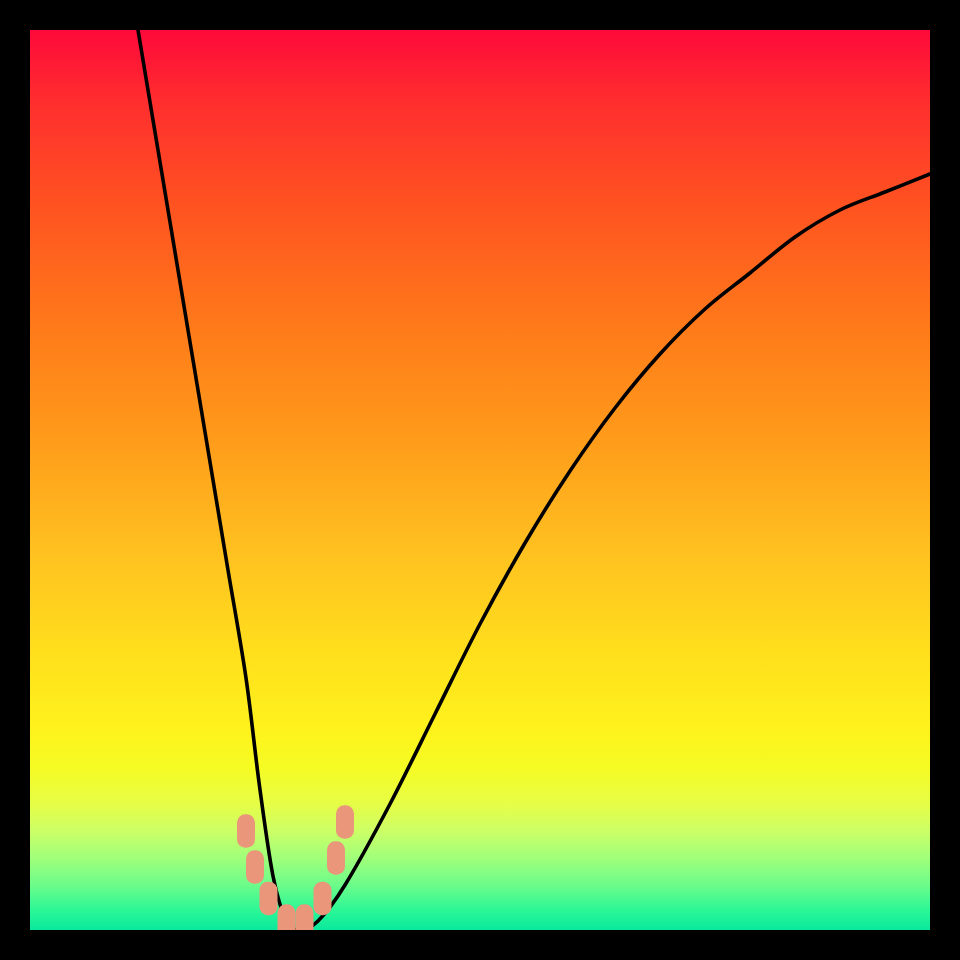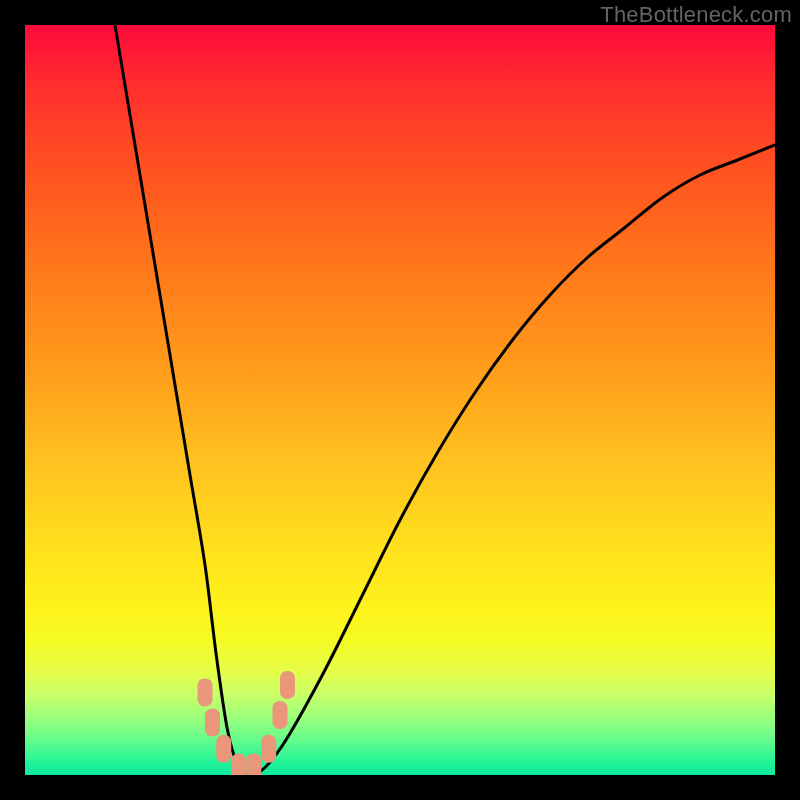--- a/index.html
+++ b/index.html
@@ -56,21 +56,20 @@
     left: 0;
     top: 0;
     width: 750px;
     height: 750px;
   }
 </style>
 </head>
 <body>
 
 <div class="frame">
-  <div class="watermark">TheBottleneck.com</div>
   <div class="plot">
     <svg class="curve" viewBox="0 0 750 750" preserveAspectRatio="none">
       <path id="curve-path" fill="none" stroke="#000000" stroke-width="3" stroke-linecap="round" d="M 90 0 C 92.5 15, 100.00000000000001 60, 105.00000000000001 90 C 110.00000000000001 120, 115 150, 120 180 C 125 210, 130 240, 135 270 C 140 300, 145 330, 150 360 C 155 390, 160 420, 165 450 C 170 480, 175.625 510, 180 540 C 184.375 570, 187.5 602.5, 191.25 630 C 195 657.5, 198.75 686.25, 202.5 705 C 206.25 723.75, 209.99999999999997 735, 213.74999999999997 742.5 C 217.49999999999997 750, 220.625 750, 225 750 C 229.375 750, 233.75 748.75, 240 742.5 C 246.25 736.25, 252.5 728.75, 262.5 712.5 C 272.5 696.25, 287.5 668.75, 300 645 C 312.5 621.25, 325 595, 337.5 570 C 350 545, 362.5 518.75, 375 495 C 387.5 471.25, 400.00000000000006 448.75, 412.50000000000006 427.5 C 425.00000000000006 406.25, 437.5 386.25, 450 367.5 C 462.5 348.75, 475 331.25000000000006, 487.5 315.00000000000006 C 500 298.75000000000006, 512.5 283.75, 525 270 C 537.5 256.25, 550 243.75, 562.5 232.5 C 575 221.25, 587.5 212.5, 600 202.5 C 612.5 192.5, 625 181.25, 637.5 172.5 C 650 163.75, 662.5 156.25, 675 150 C 687.5 143.75, 700 140, 712.5 135 C 725 130, 743.75 122.5, 750 120"></path>
       <g id="markers">
           <rect x="172.5" y="653.5" width="15" height="28" rx="7" ry="7" fill="#e9967a"></rect>
           <rect x="180" y="683.5" width="15" height="28" rx="7" ry="7" fill="#e9967a"></rect>
           <rect x="191.25" y="709.75" width="15" height="28" rx="7" ry="7" fill="#e9967a"></rect>
           <rect x="206.24999999999997" y="728.5" width="15" height="28" rx="7" ry="7" fill="#e9967a"></rect>
           <rect x="221.25" y="728.5" width="15" height="28" rx="7" ry="7" fill="#e9967a"></rect>
           <rect x="236.25" y="709.75" width="15" height="28" rx="7" ry="7" fill="#e9967a"></rect>

